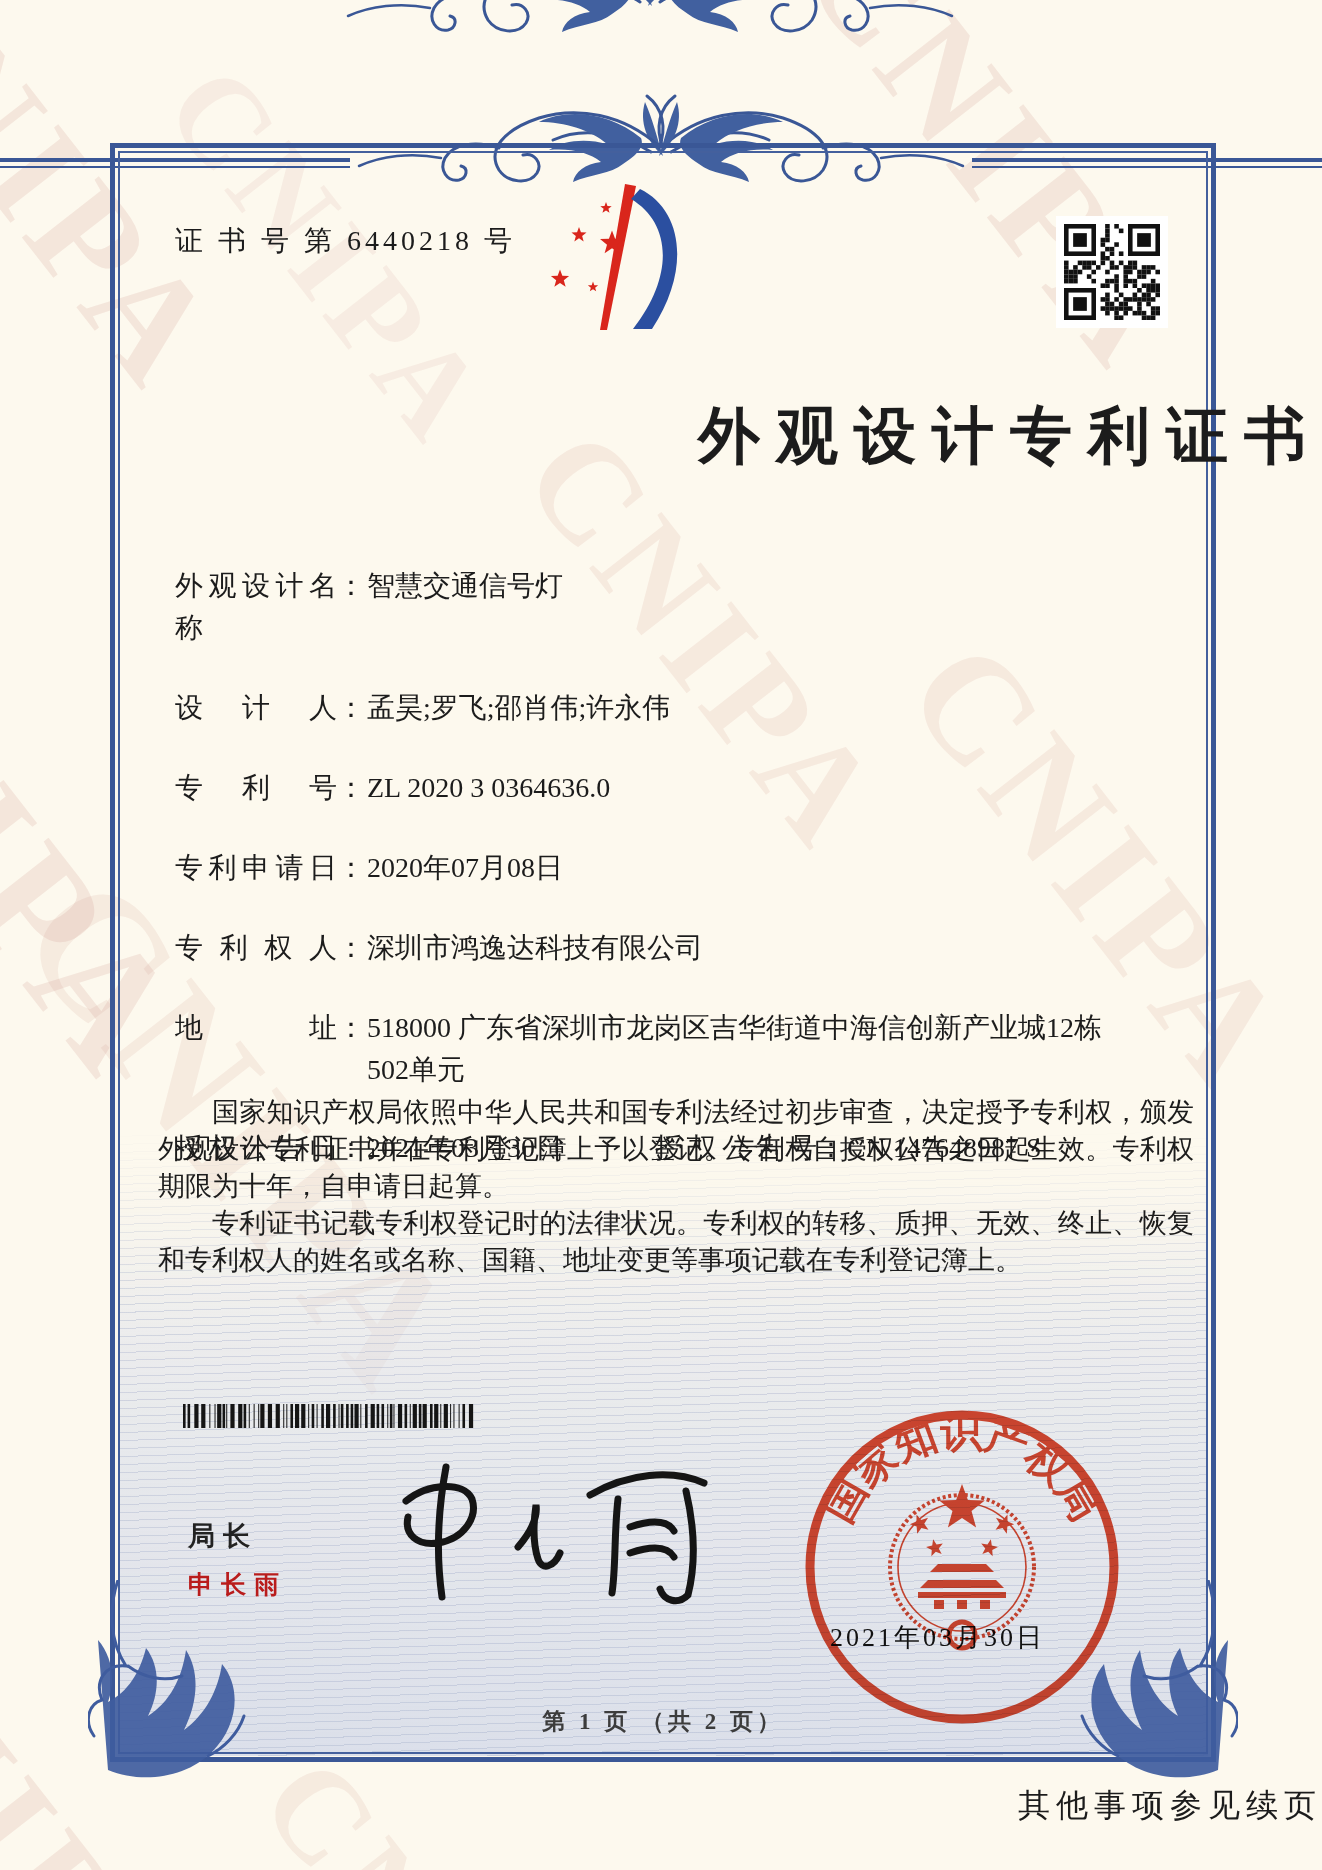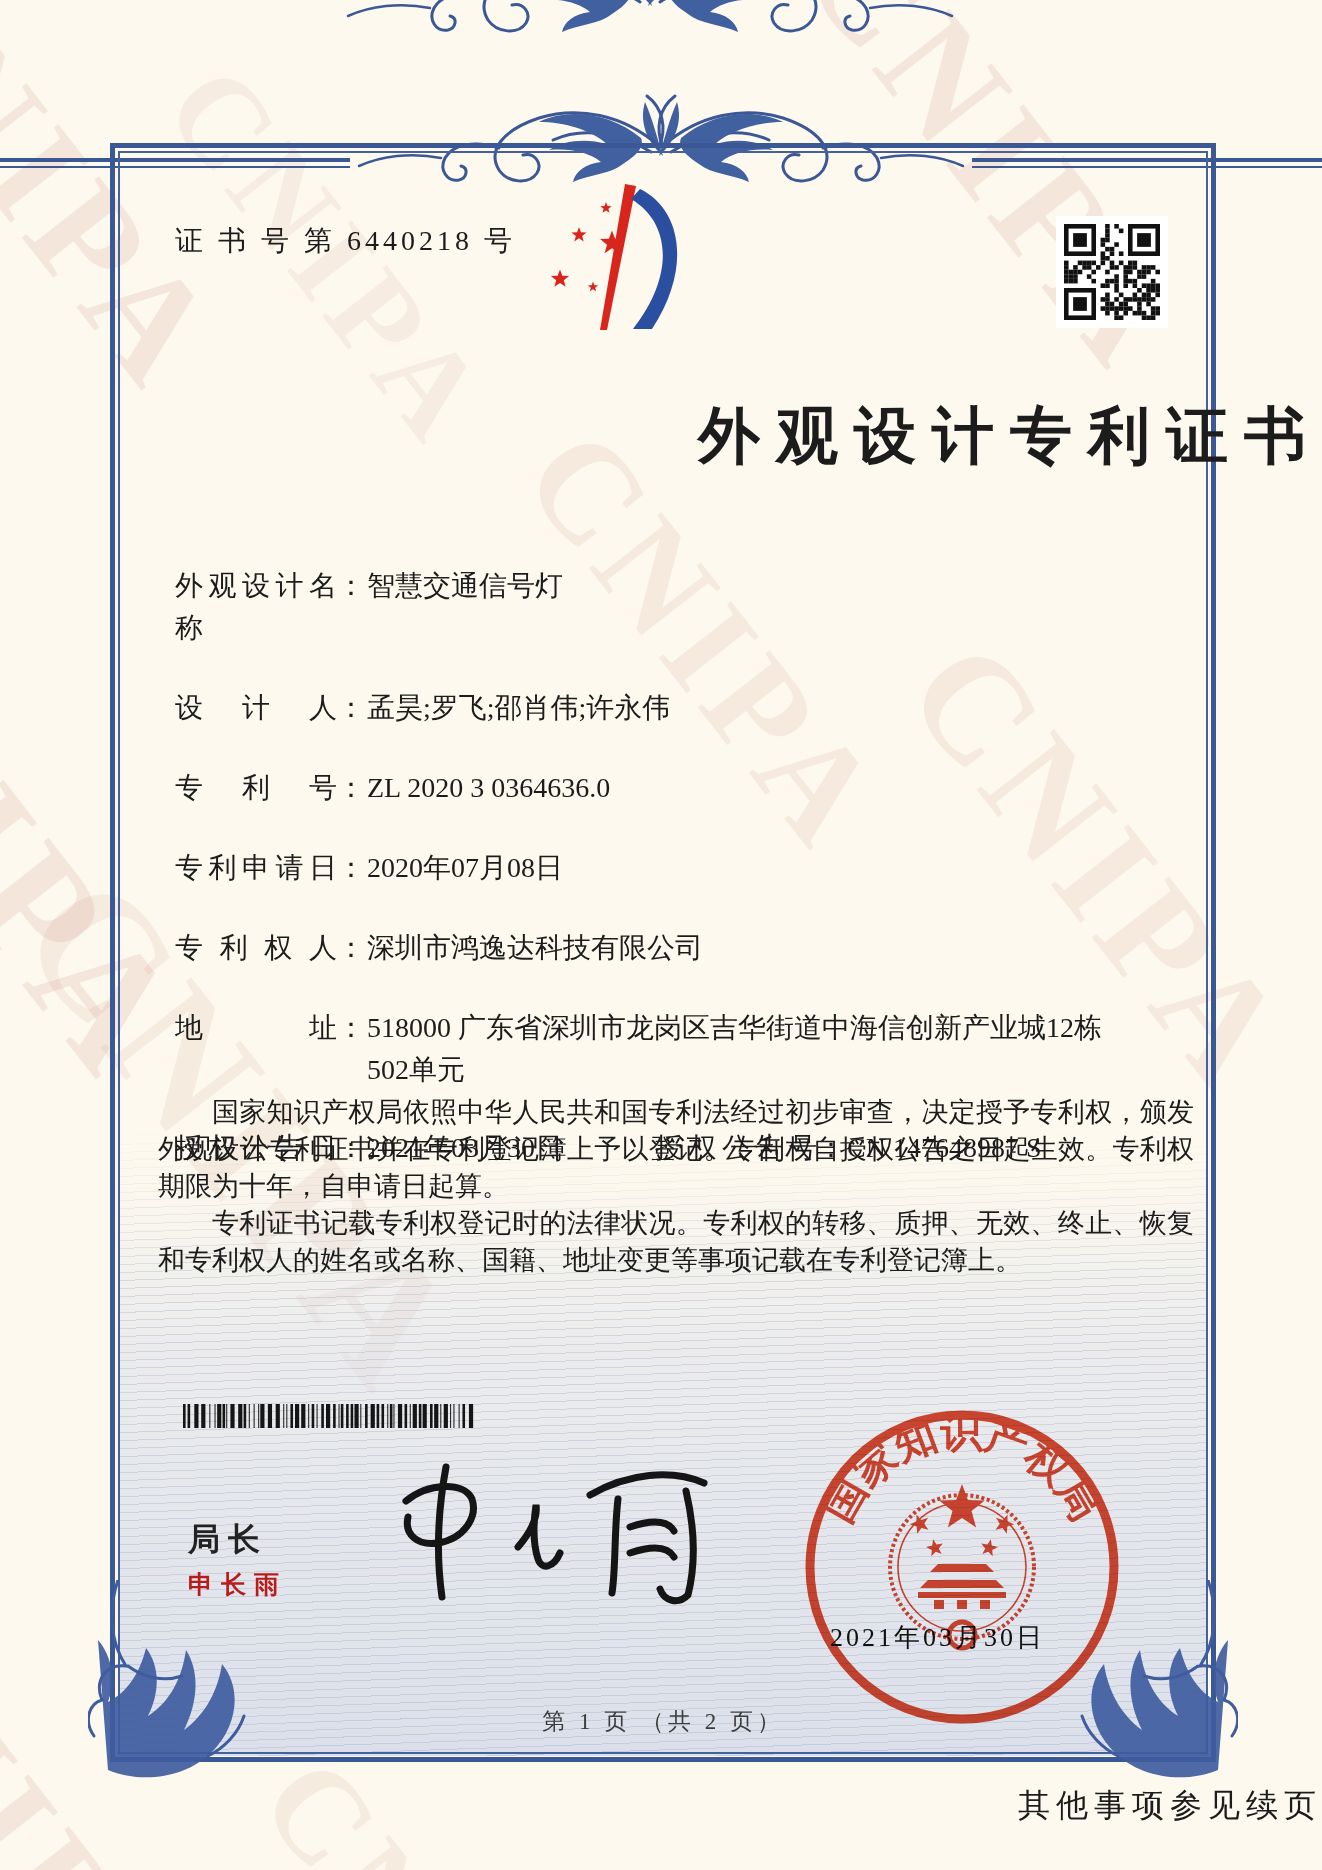--- a/index.html
+++ b/index.html
@@ -55,27 +55,27 @@
   .grant{display:flex;margin-top:36px;}
   .grant .cell1{width:480px;flex:none;}
   .grant .f-value{width:auto;}
   
   .paras{position:absolute;left:146px;top:1094px;width:1036px;font-size:27px;line-height:37px;
          text-align:justify;z-index:3;margin-left:12px;}
   .paras p{margin:0;text-indent:2em;}
   
   .barcode{position:absolute;left:183px;top:1404px;z-index:3;}
   .comm-title{position:absolute;left:188px;top:1518px;font-family:"Liberation Sans","DejaVu Sans",sans-serif;
-      font-size:32px;font-weight:600;letter-spacing:8px;z-index:3;color:#222;}
+      font-size:27px;font-weight:600;letter-spacing:8px;z-index:3;color:#222;}
   .comm-name{position:absolute;left:188px;top:1568px;font-family:"Liberation Sans","DejaVu Sans",sans-serif;
       font-size:25px;font-weight:600;letter-spacing:8px;z-index:3;color:#b91c1c;}
   .signature{position:absolute;left:368px;top:1455px;z-index:3;}
   .seal{position:absolute;left:797px;top:1402px;z-index:5;mix-blend-mode:multiply;opacity:0.92;}
   .seal-date{position:absolute;left:830px;top:1620px;font-size:26px;letter-spacing:3px;z-index:4;color:#111;}
-  .page-info{position:absolute;left:110px;top:1706px;width:1106px;text-align:center;font-size:23px;color:#3c3c3c;z-index:3;letter-spacing:4px;}
+  .page-info{position:absolute;left:110px;top:1706px;width:1106px;text-align:center;font-size:23px;color:#3c3c3c;z-index:3;letter-spacing:4px;font-weight:bold;}
   .cont-note{position:absolute;left:0;top:1784px;width:100%;text-align:right;font-size:32px;letter-spacing:6px;z-index:3;}
   .flourish{position:absolute;z-index:3;}
 </style>
 </head>
 <body>
 
 <div class="page">
 
   <span class="wm" style="left:-60px;top:-90px;font-size:150px;">CNIPA</span>
   <span class="wm" style="left:250px;top:40px;font-size:125px;color:rgba(209,156,143,0.13);">CNIPA</span>

